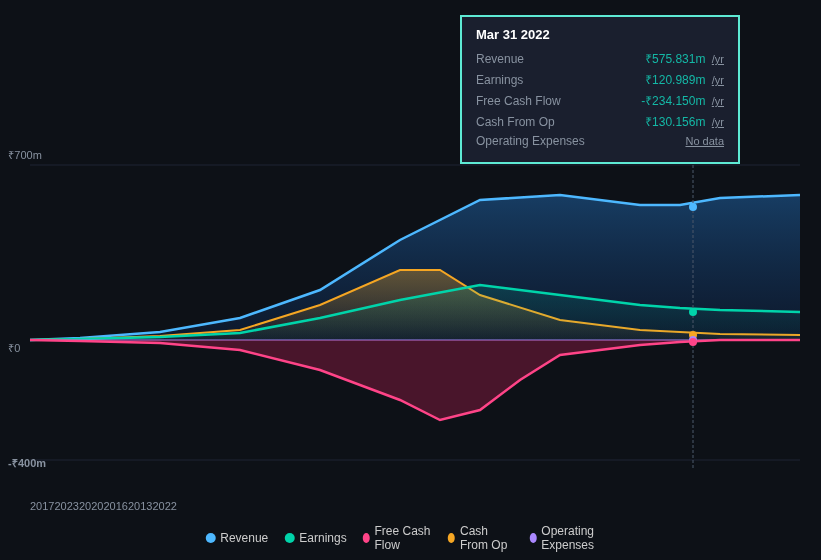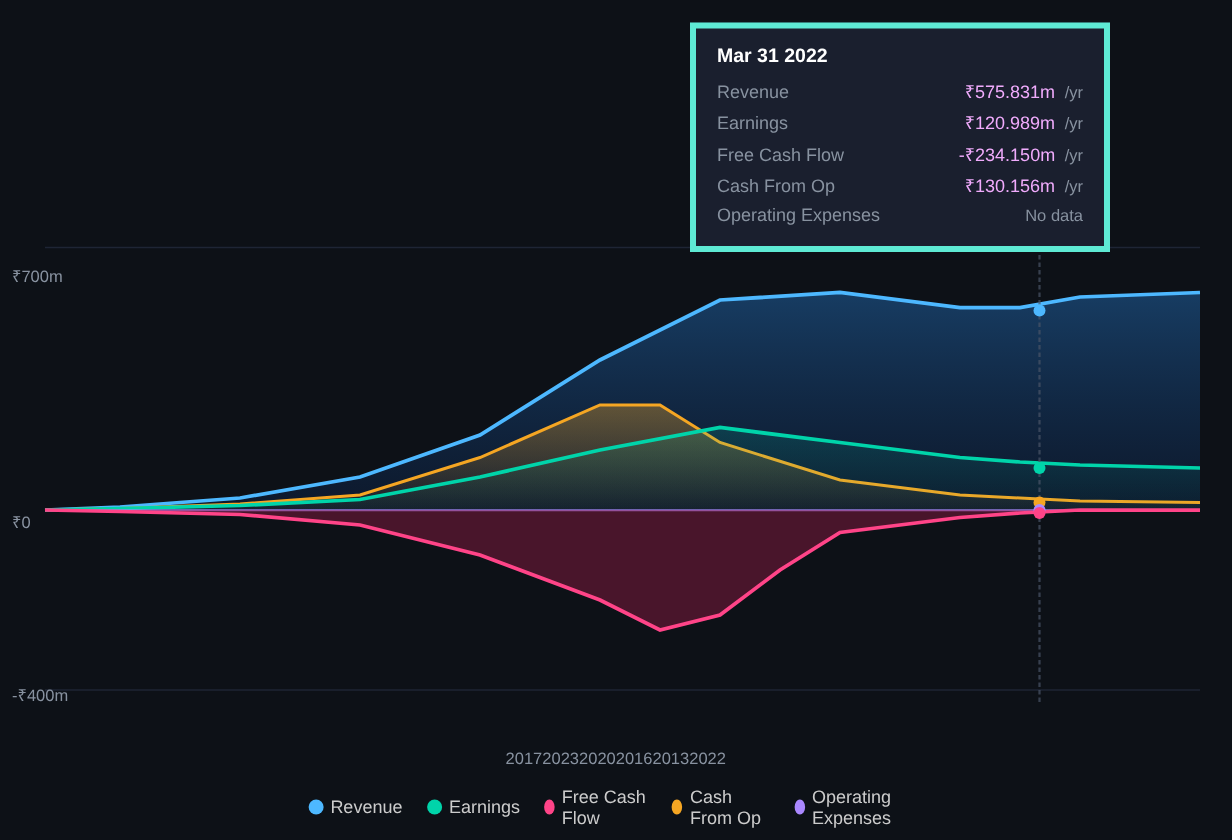--- a/index.html
+++ b/index.html
@@ -14,21 +14,21 @@
     .chart-container {
       width: 821px;
       height: 560px;
       position: relative;
     }
     .tooltip-box {
       position: absolute;
       top: 15px;
       left: 460px;
       background: #1a1f2e;
-      border: 4px solid #5eead4;
+      border: 2px solid #5eead4;
       padding: 10px 14px;
       z-index: 10;
       min-width: 280px;
     }
     .tooltip-date {
       color: #ffffff;
       font-size: 13px;
       font-weight: 600;
       margin-bottom: 8px;
     }
@@ -37,56 +37,57 @@
       justify-content: space-between;
       align-items: baseline;
       margin-bottom: 4px;
       font-size: 12px;
     }
     .tooltip-label {
       color: #8892a0;
       min-width: 110px;
     }
     .tooltip-value {
-      color: #f0abfc;
+      color: #14b8a6;
       font-size: 12px;
     }
-    .tooltip-value.red { color: #f0abfc; }
+    .tooltip-value.red { color: #14b8a6; }
     .tooltip-suffix {
       color: #8892a0;
       font-size: 11px;
       margin-left: 3px;
+      text-decoration: underline;
     }
     .profit-margin {
       color: #00d4aa;
       font-size: 11px;
       margin-left: 4px;
     }
     .y-axis-label {
       position: absolute;
       color: #8892a0;
       font-size: 11px;
     }
-    .y-label-top { top: 176px; left: 8px; }
+    .y-label-top { top: 147px; left: 8px; }
     .y-label-mid { top: 340px; left: 8px; }
-    .y-label-bot { top: 455px; left: 8px; }
+    .y-label-bot { top: 455px; left: 8px; font-weight: bold; }
     .chart-svg {
       position: absolute;
       top: 0;
       left: 0;
       width: 821px;
       height: 510px;
     }
     .x-axis {
       position: absolute;
       bottom: 48px;
       left: 0;
       right: 0;
       display: flex;
-      justify-content: center;
+      justify-content: flex-start;
       padding: 0 30px 0 30px;
       margin-top: 40px;
     }
     .x-label {
       color: #8892a0;
       font-size: 11px;
     }
     .legend {
       position: absolute;
       bottom: 8px;

